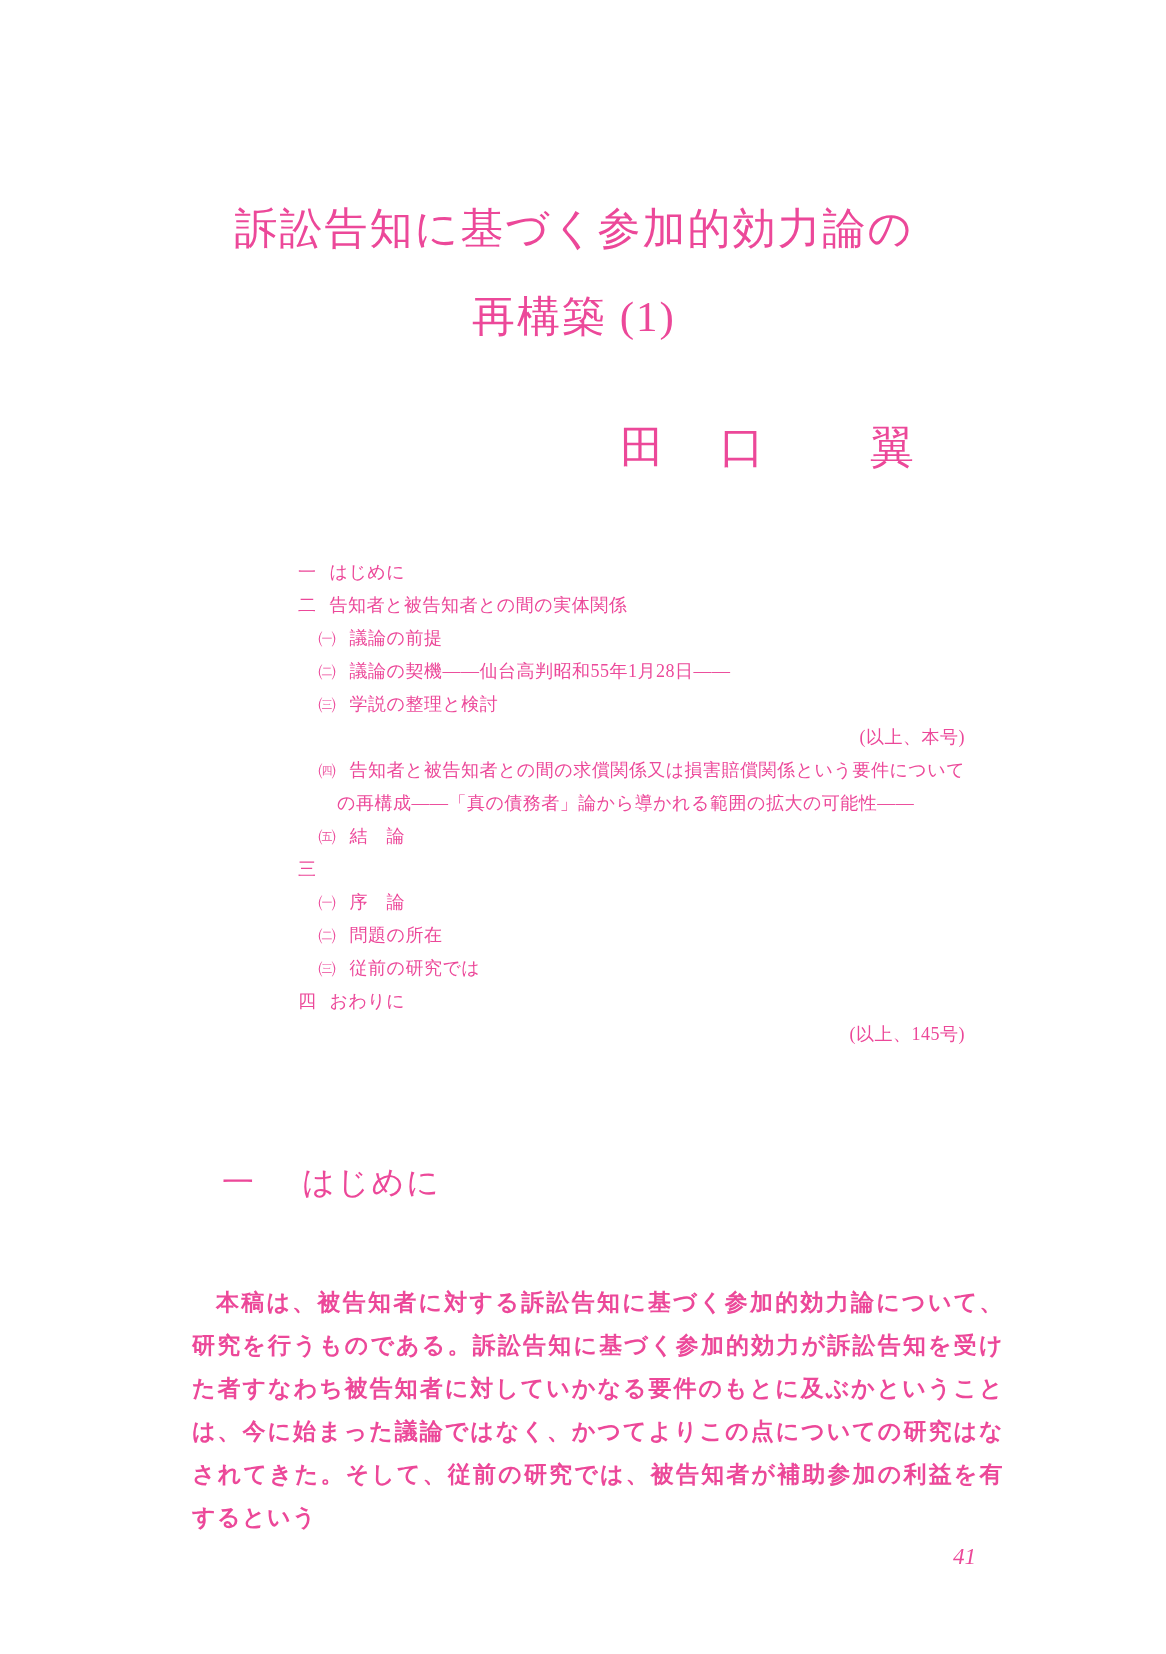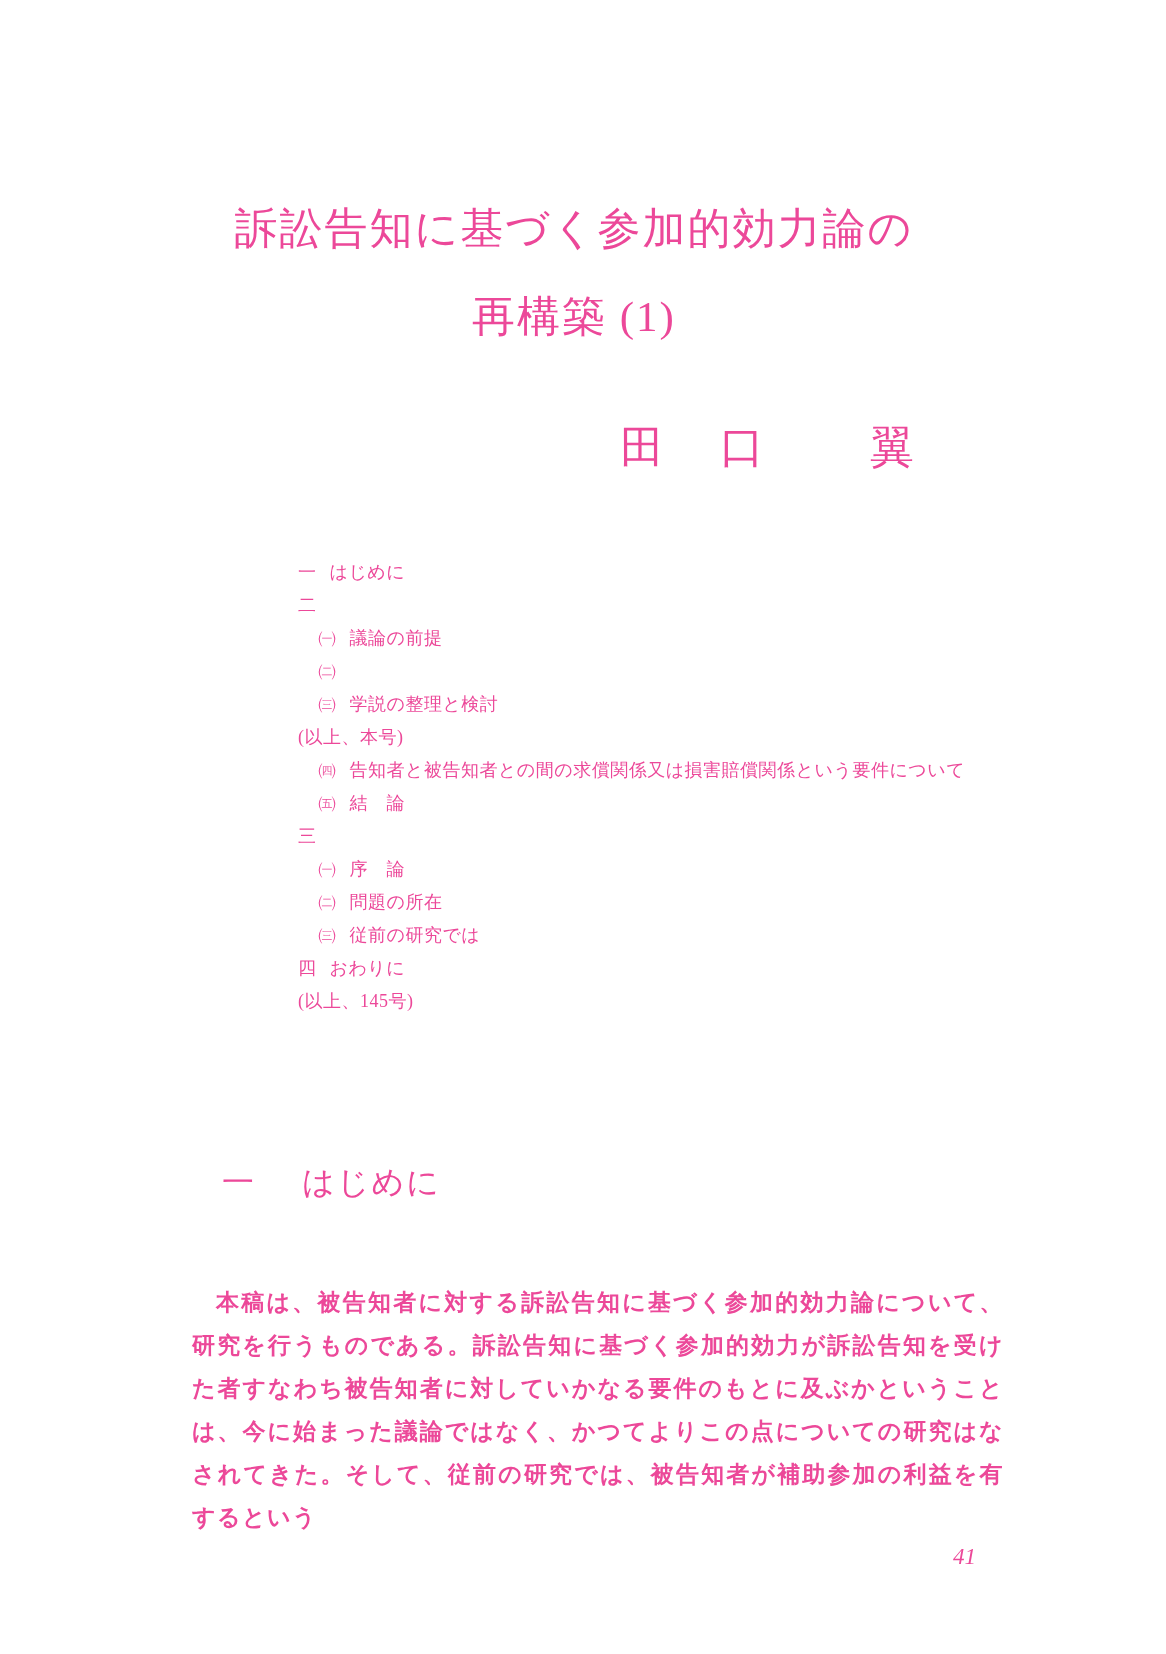--- a/index.html
+++ b/index.html
@@ -40,21 +40,21 @@
     letter-spacing: 0.5px;
   }
   .toc-row {
     display: flex;
     height: 33px;
     line-height: 33px;
     white-space: nowrap;
   }
   .toc-row.lv2 { padding-left: 20px; }
   .toc-row.lv3 { padding-left: 39px; }
-  .toc-row.right { }
+  .toc-row.right { justify-content: flex-end; }
   .toc-label { margin-right: 13px; flex: 0 0 auto; }
   .section-heading {
     position: absolute;
     top: 1161px;
     left: 222px;
     font-size: 32px;
     letter-spacing: 2px;
     display: flex;
     gap: 46px;
     white-space: nowrap;
@@ -90,38 +90,43 @@
 
   <div class="author">田　口　　翼</div>
 
   <div class="toc">
       <div class="toc-row lv1">
         <span class="toc-label">一</span>
         <span class="toc-text">はじめに</span>
       </div>
       <div class="toc-row lv1">
         <span class="toc-label">二</span>
+        <span class="toc-text">告知者と被告知者との間の実体関係</span>
       </div>
       <div class="toc-row lv2">
         <span class="toc-label">㈠</span>
         <span class="toc-text">議論の前提</span>
       </div>
       <div class="toc-row lv2">
         <span class="toc-label">㈡</span>
+        <span class="toc-text">議論の契機——仙台高判昭和55年1月28日——</span>
       </div>
       <div class="toc-row lv2">
         <span class="toc-label">㈢</span>
         <span class="toc-text">学説の整理と検討</span>
       </div>
       <div class="toc-row right">
         <span class="toc-text">(以上、本号)</span>
       </div>
       <div class="toc-row lv2">
         <span class="toc-label">㈣</span>
         <span class="toc-text">告知者と被告知者との間の求償関係又は損害賠償関係という要件について</span>
+      </div>
+      <div class="toc-row lv3">
+        <span class="toc-text">の再構成——「真の債務者」論から導かれる範囲の拡大の可能性——</span>
       </div>
       <div class="toc-row lv2">
         <span class="toc-label">㈤</span>
         <span class="toc-text">結　論</span>
       </div>
       <div class="toc-row lv1">
         <span class="toc-label">三</span>
       </div>
       <div class="toc-row lv2">
         <span class="toc-label">㈠</span>

